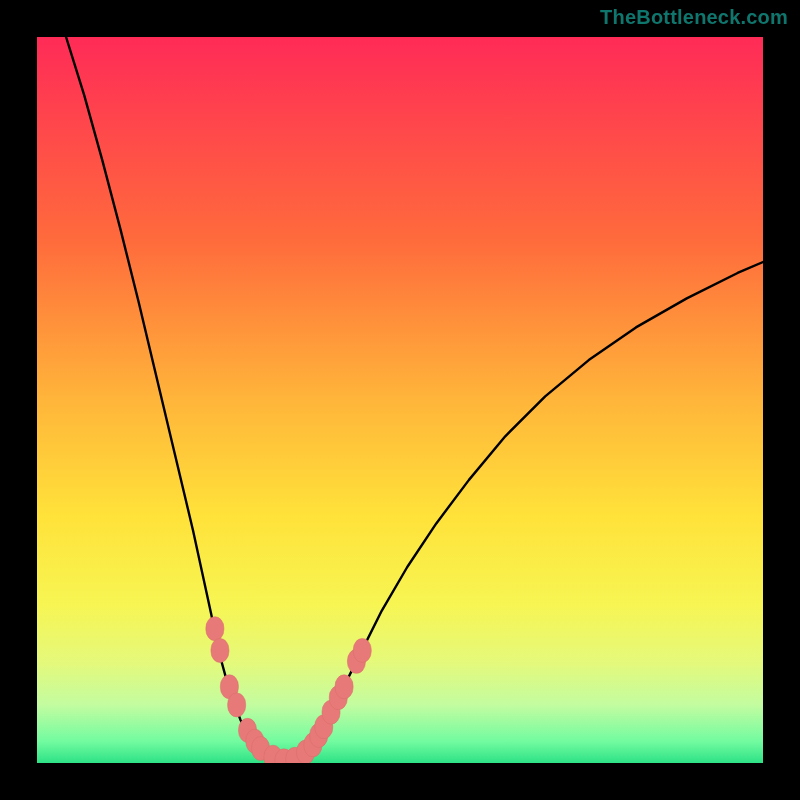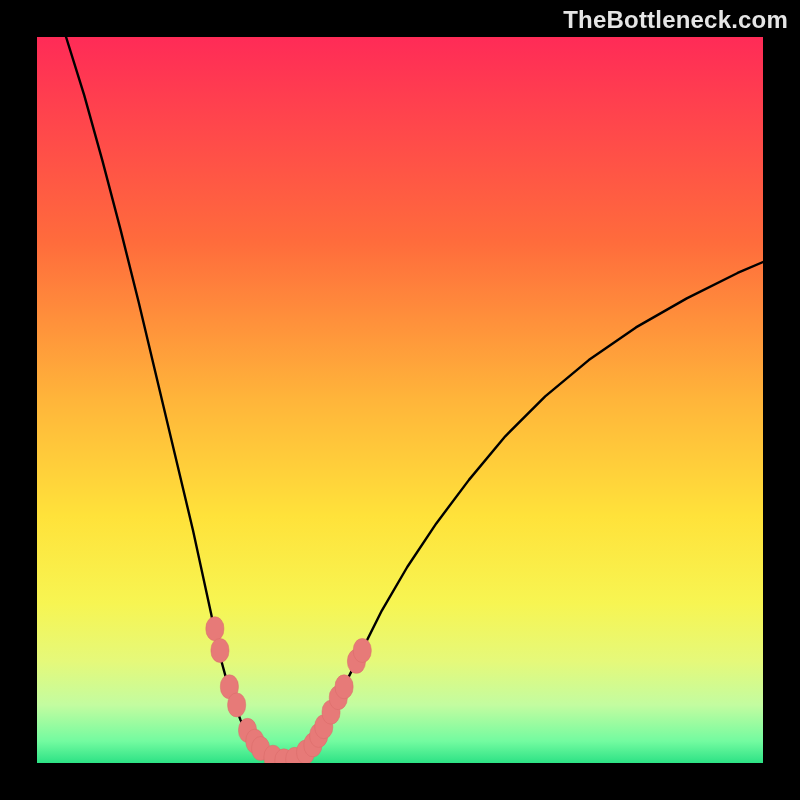--- a/index.html
+++ b/index.html
@@ -22,23 +22,23 @@
   top: 37px;
   width: 726px;
   height: 726px;
   overflow: hidden;
 }
 .watermark {
   position: absolute;
   top: 6px;
   right: 12px;
   font-family: Arial, Helvetica, sans-serif;
-  font-size: 24px;
+  font-size: 20px;
   font-weight: 600;
-  color: #e5e5e5;
+  color: #0f766e;
   letter-spacing: 0.2px;
 }
 svg.curve {
   position: absolute;
   left: 0; top: 0;
   width: 726px;
   height: 726px;
 }
 </style>
 </head>

